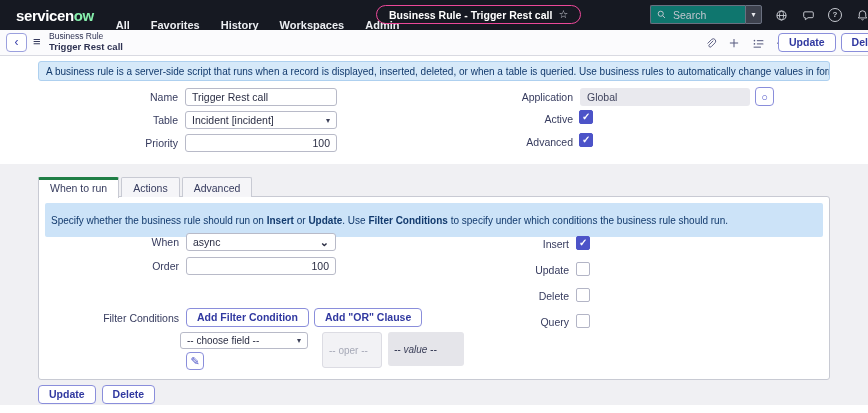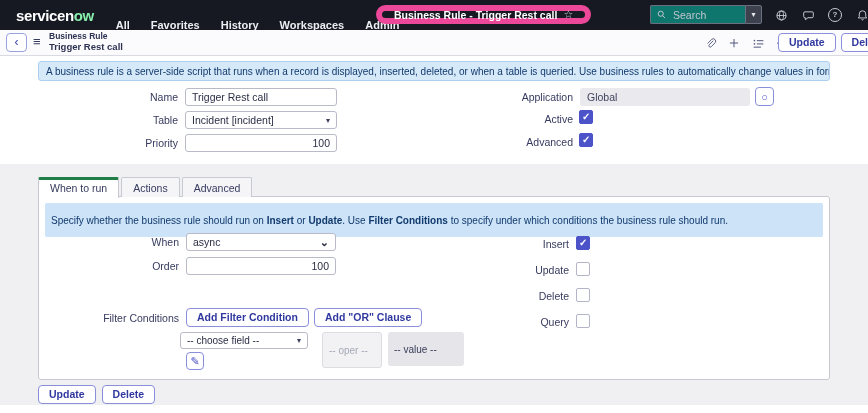--- a/index.html
+++ b/index.html
@@ -8,40 +8,40 @@
     font-family:"Liberation Sans",sans-serif;background:#fff;
     -webkit-font-smoothing:antialiased;
   }
   .abs{position:absolute;}
   
   .topnav{position:absolute;top:0;left:0;width:868px;height:30px;background:#161922;display:flex;align-items:center;}
   .logo{margin-left:16px;font-size:15px;font-weight:bold;letter-spacing:-0.4px;color:#fff;cursor:pointer;}
   .logo .grn{color:#86efac;}
   .topmenu{display:flex;gap:21px;margin-left:22px;margin-top:20px;}
   .topmenu a{color:#eceef2;font-size:11px;font-weight:600;text-decoration:none;cursor:pointer;}
-  .pill{position:absolute;left:376px;top:5px;height:19px;box-sizing:border-box;border:6px solid #ec4899;border-radius:10px;
+  .pill{position:absolute;left:376px;top:5px;height:19px;box-sizing:border-box;border:1px solid #ec4899;border-radius:10px;
         display:flex;align-items:center;gap:6px;padding:0 12px;color:#fff;font-size:10.5px;font-weight:bold;cursor:pointer;}
   .pill .star{color:#c6c9d2;font-weight:normal;font-size:11px;}
   .searchwrap{position:absolute;left:650px;top:5px;display:flex;height:19px;}
   .searchbox{display:flex;align-items:center;gap:5px;width:95px;background:#0f766e;border:1px solid #6a7080;border-right:none;
              border-radius:2px 0 0 2px;padding:0 6px;box-sizing:border-box;}
   .searchbox input{background:transparent;border:none;outline:none;color:#d7dae0;font-size:10.5px;width:64px;font-family:inherit;}
   .searchbox input::placeholder{color:#c2c6cf;}
   .searchcaret{width:17px;height:19px;background:#3d414d;border:1px solid #6a7080;border-radius:0 2px 2px 0;
                color:#e8eaee;font-size:8px;display:flex;align-items:center;justify-content:center;cursor:pointer;box-sizing:border-box;}
   .navicons{position:absolute;left:772px;top:0;height:30px;display:flex;align-items:center;gap:9px;}
   .nicon{width:18px;height:18px;display:flex;align-items:center;justify-content:center;cursor:pointer;color:#c7cad1;}
   .helpcirc{width:12px;height:12px;border:1.2px solid #c7cad1;border-radius:50%;font-size:8px;line-height:12px;text-align:center;color:#c7cad1;font-weight:bold;}
   
   .toolbar{position:absolute;top:30px;left:0;width:868px;height:26px;background:#fbfbfd;border-bottom:1px solid #d9dae2;box-sizing:border-box;}
   .backbtn{position:absolute;left:6px;top:3px;width:21px;height:19px;background:#fff;border:1px solid #9ba0de;border-radius:4px;
            color:#3a41ab;font-size:12px;line-height:17px;text-align:center;cursor:pointer;box-sizing:border-box;}
   .ctxmenu{position:absolute;left:33px;top:4px;color:#363b5e;font-size:13px;cursor:pointer;}
   .rectitle{position:absolute;left:49px;top:2px;color:#2e3252;line-height:1.15;}
-  .rectitle .t1{font-size:8.5px;font-weight:bold;}
+  .rectitle .t1{font-size:8.5px;font-weight:normal;}
   .rectitle .t2{font-size:9.5px;font-weight:bold;}
   .tb-icons{position:absolute;left:702px;top:0;height:26px;display:flex;align-items:center;gap:8px;color:#5a5e82;}
   .tbicon{width:16px;height:16px;display:flex;align-items:center;justify-content:center;cursor:pointer;font-size:12px;color:#5a5e82;}
   .btn{background:#fff;border:1px solid #8a8edb;border-radius:4px;color:#3038a0;font-size:10.5px;font-weight:600;
        height:19px;line-height:17px;padding:0 10px;cursor:pointer;font-family:inherit;box-sizing:border-box;}
   .tb-btns{position:absolute;left:778px;top:3px;display:flex;gap:5px;}
   
   .banner1{position:absolute;left:38px;top:61px;width:792px;height:20px;box-sizing:border-box;background:#d6e9f9;border:1px solid #aed0ef;
            border-radius:3px;font-size:10px;color:#123a6d;display:flex;align-items:center;padding:0 7px;white-space:nowrap;overflow:hidden;}
   
@@ -238,21 +238,21 @@
     <button class="btn">Add "OR" Clause</button>
   </div>
 
   <div class="sel" style="left:141px;top:135px;width:128px;height:17px;font-size:10px;">
     <span>-- choose field --</span>
     <span class="chev">▾</span>
   </div>
   <div class="condbox oper" style="left:283px;top:135px;width:60px;">
       <span>-- oper --</span>
     </div>
-  <div class="condbox valbox" style="left:349px;top:135px;width:76px;">
+  <div class="condbox valbox" style="left:349px;top:135px;width:76px;font-style:italic;">
       <span>-- value --</span>
     </div>
 
   <div class="iconbtn" style="left:147px;top:155px;width:18px;height:18px;">
       <span>✎</span>
     </div>
 </div>
 
 <div class="footerbtns">
   <button class="btn">Update</button>

